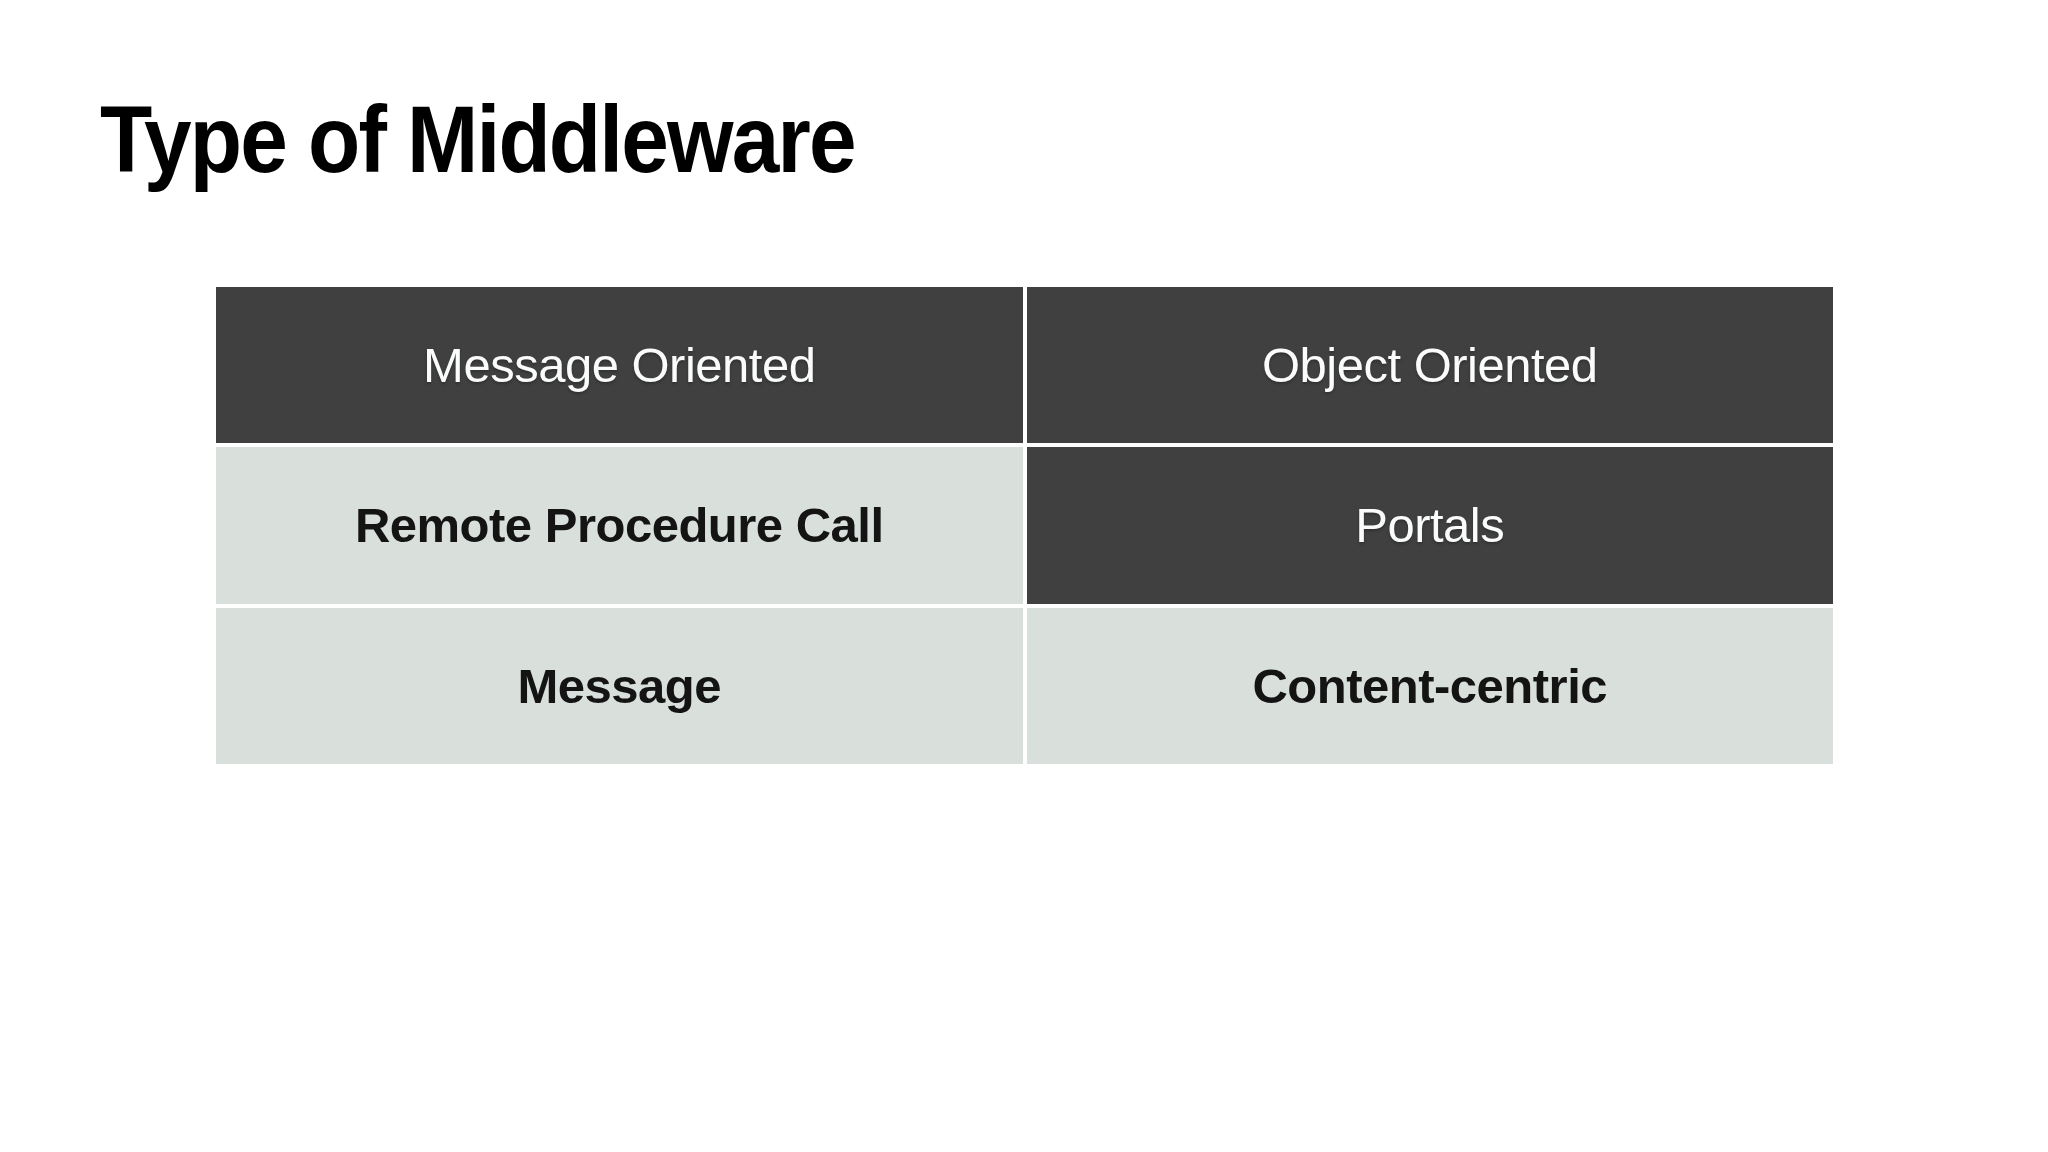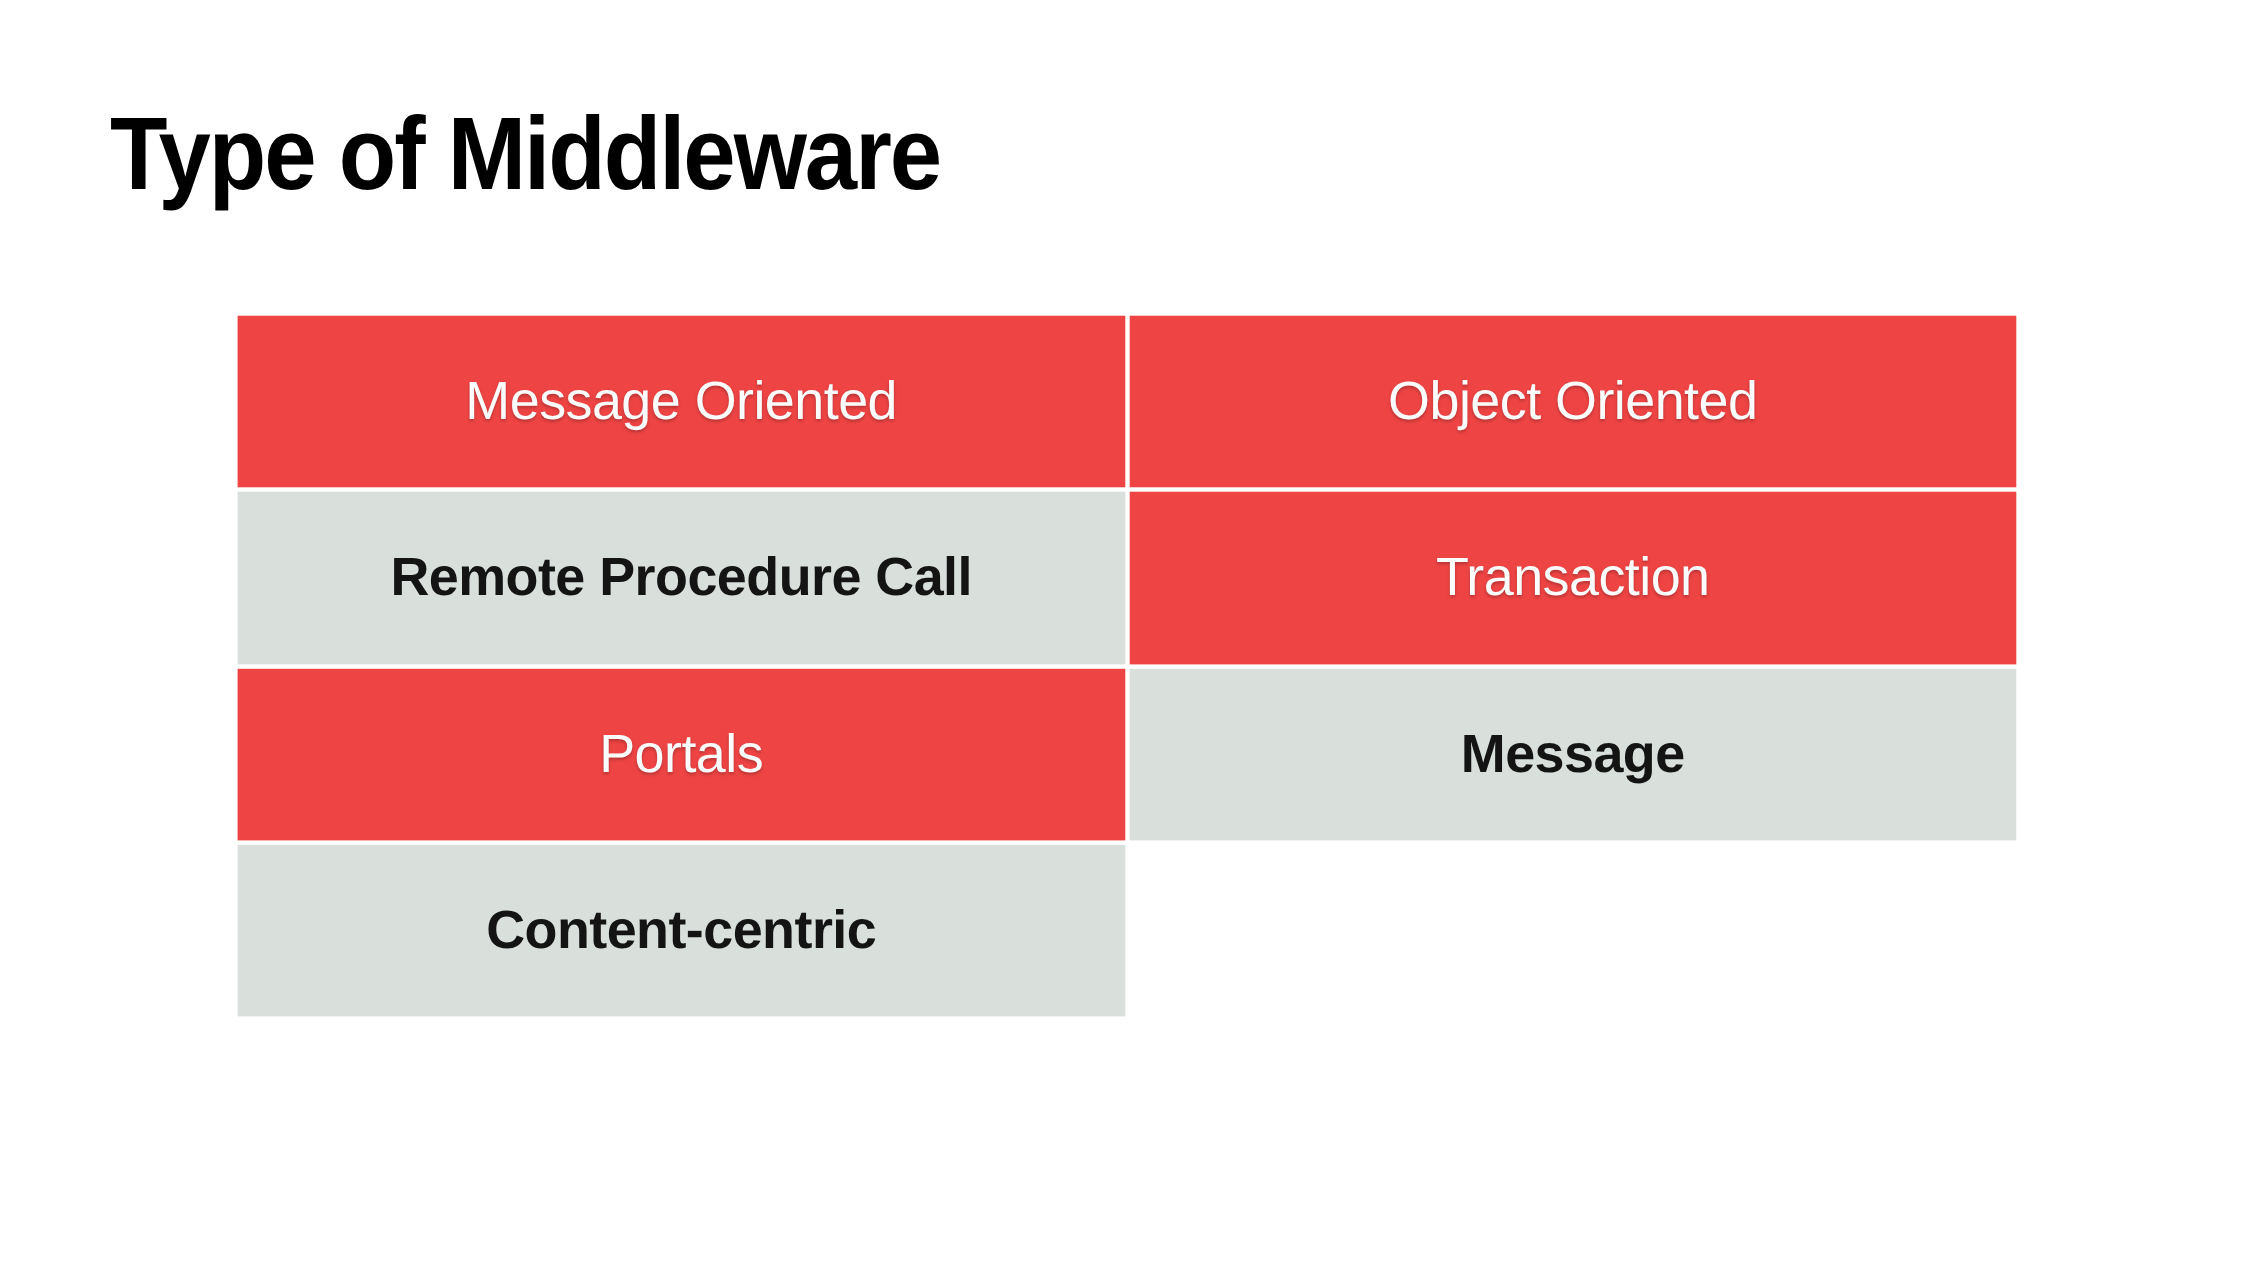--- a/index.html
+++ b/index.html
@@ -39,21 +39,21 @@
   }
   .cell {
     display: flex;
     align-items: center;
     justify-content: center;
     font-size: 49px;
     letter-spacing: -0.5px;
     white-space: nowrap;
   }
   .cell.dark {
-    background: #ef4444;
+    background: #404040;
     color: #fafbfb;
     text-shadow: 0 2px 3px rgba(0,0,0,0.25);
   }
   .cell.light {
     background: #D9E0DC;
     color: #141414;
     font-weight: bold;
   }
   .wso2-logo {
     position: absolute;
@@ -68,21 +68,20 @@
 <div class="slide">
 
   <div class="page-title">Type of Middleware</div>
 
   <div class="mw-table">
     <div class="cell dark">Message Oriented</div>
     <div class="cell dark">Object Oriented</div>
 
     <div class="cell light">Remote Procedure Call</div>
 
-    <div class="cell dark">Transaction</div>
     <div class="cell dark">Portals</div>
 
     <div class="cell light">Message</div>
     <div class="cell light">Content-centric</div>
   </div>
 
 
 </div>
 
 </body></html>

